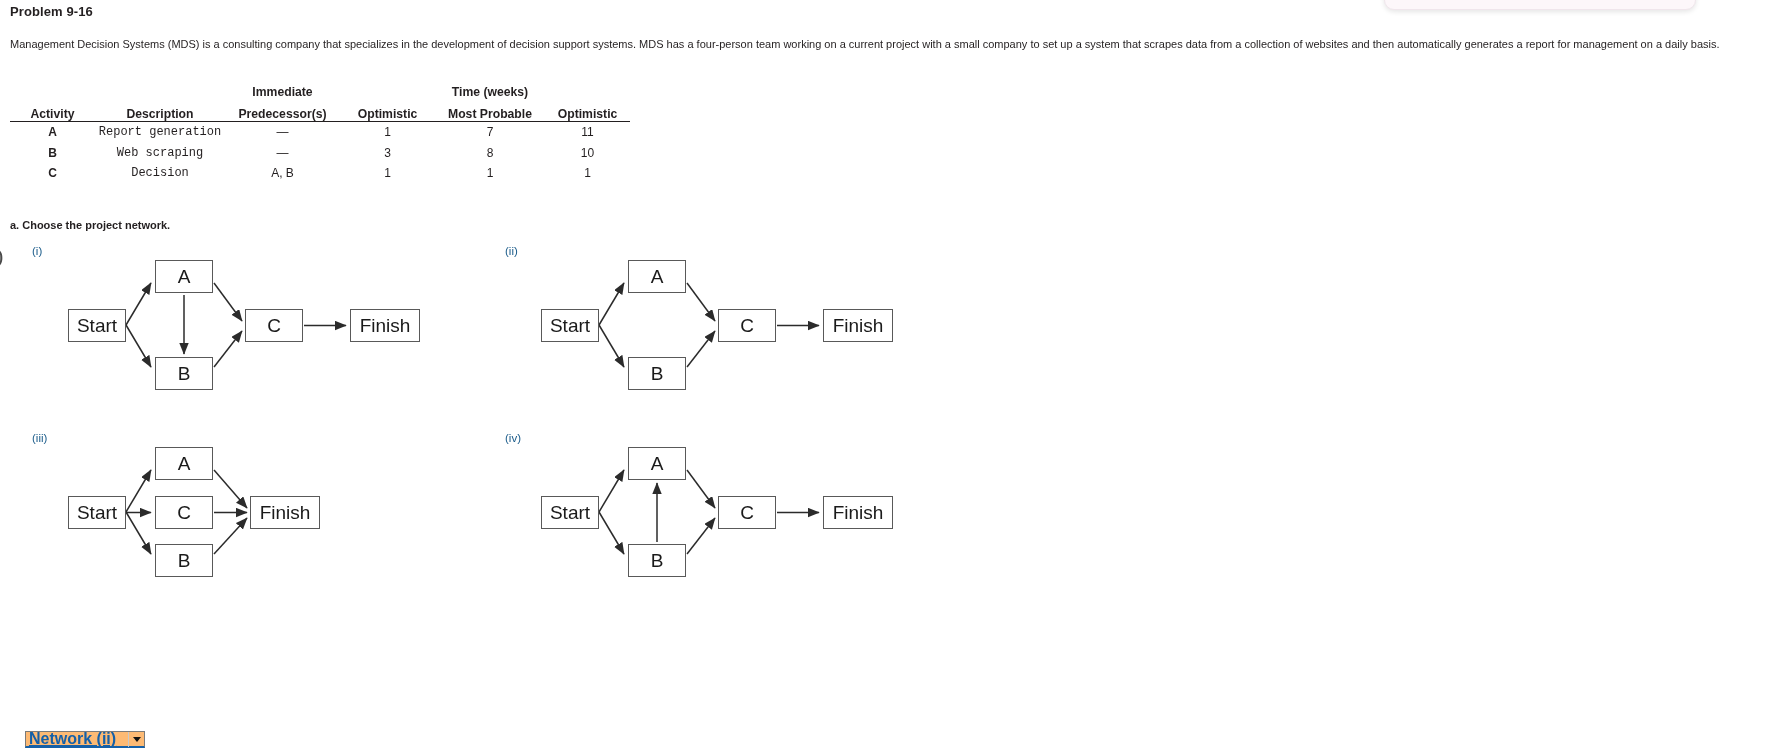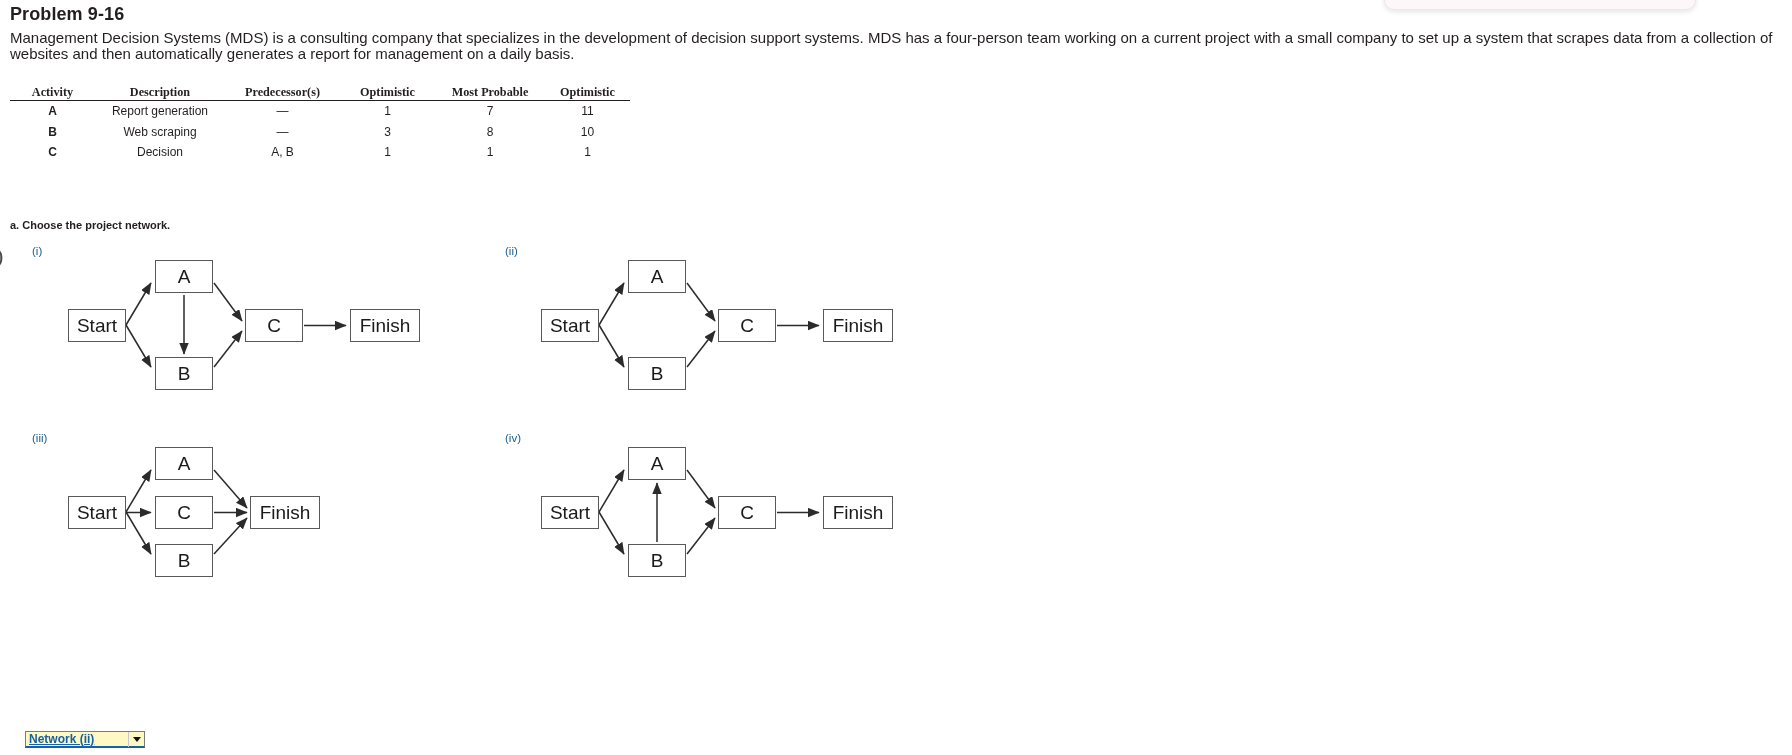--- a/index.html
+++ b/index.html
@@ -28,32 +28,32 @@
     border: 1px solid #f0e6ec;
     border-radius: 10px;
     box-shadow: 0 2px 5px rgba(0,0,0,0.10);
   }
 
   
   .problem-title {
     position: absolute;
     left: 10px;
     top: 4px;
-    font-size: 18px;
+    font-size: 13px;
     font-weight: bold;
     letter-spacing: .1px;
   }
 
   .intro {
     position: absolute;
     left: 10px;
     top: 30px;
     width: 1776px;
-    font-size: 15px;
-    line-height: 16px;
+    font-size: 11px;
+    line-height: 28px;
   }
 
   
   .tbl-wrap {
     position: absolute;
     left: 10px;
     top: 78px;
     width: 620px;
   }
   table.act {
@@ -64,37 +64,37 @@
   table.act th, table.act td {
     padding: 0;
     text-align: center;
     white-space: nowrap;
   }
   table.act th {
     font-weight: bold;
     font-size: 12.2px;
   }
   .grp-row th { height: 21px; vertical-align: bottom; }
-  .hdr-row th { height: 22px; vertical-align: bottom; padding-bottom: 5px; font-family: Liberation Serif, serif; }
+  .hdr-row th { height: 22px; vertical-align: bottom; padding-bottom: 5px; }
   .rule-row td {
     border-top: 1.4px solid #231f20;
     height: 0;
     padding: 0;
     line-height: 0;
     font-size: 0;
   }
   table.act tbody td { height: 20.5px; font-size: 12px; }
   .col-act  { width: 85px; }
   .col-desc { width: 130px; }
   .col-pred { width: 115px; }
   .col-opt  { width: 95px; }
   .col-mp   { width: 110px; }
   .col-pes  { width: 85px; }
   td.act-id { font-weight: bold; }
-  td.desc   { text-align: left; padding-left: 4px; }
+  td.desc   { text-align: left; padding-left: 4px; font-family: Liberation Mono, monospace; }
 
   
   .q-label {
     position: absolute;
     left: 10px;
     top: 219px;
     font-size: 11px;
     font-weight: bold;
   }
   .stray-paren {
@@ -163,25 +163,25 @@
   .n3-fin   { left: 240px; top: 52px;  width: 70px;  height: 33px; }
 
   
   .answer-select {
     position: absolute;
     left: 25px;
     top: 731px;
     width: 120px;
     height: 17px;
     border: 1px solid #7a7a7a;
-    background: #fef9c3;
+    background: #fdba74;
     box-sizing: border-box;
     display: flex;
     align-items: center;
-    font-size: 12px;
+    font-size: 16px;
     font-weight: bold;
     color: #1560a8;
     padding-left: 3px;
     border-bottom: 2px solid #1560a8;
   }
   .answer-select .sel-text {
     text-decoration: underline;
     flex: 1;
   }
   .answer-select .caret {
@@ -212,20 +212,28 @@
   <table class="act">
     <colgroup>
       <col class="col-act">
         <col class="col-desc">
         <col class="col-pred">
       <col class="col-opt">
         <col class="col-mp">
         <col class="col-pes">
     </colgroup>
     <thead>
+      <tr class="grp-row">
+        <th></th>
+        <th></th>
+        <th>Immediate</th>
+        <th></th>
+        <th>Time (weeks)</th>
+        <th></th>
+      </tr>
       <tr class="hdr-row">
         <th>Activity</th>
         <th>Description</th>
         <th>Predecessor(s)</th>
         <th>Optimistic</th>
         <th>Most Probable</th>
         <th>Optimistic</th>
       </tr>
       <tr class="rule-row">
         <td colspan="6"></td>

